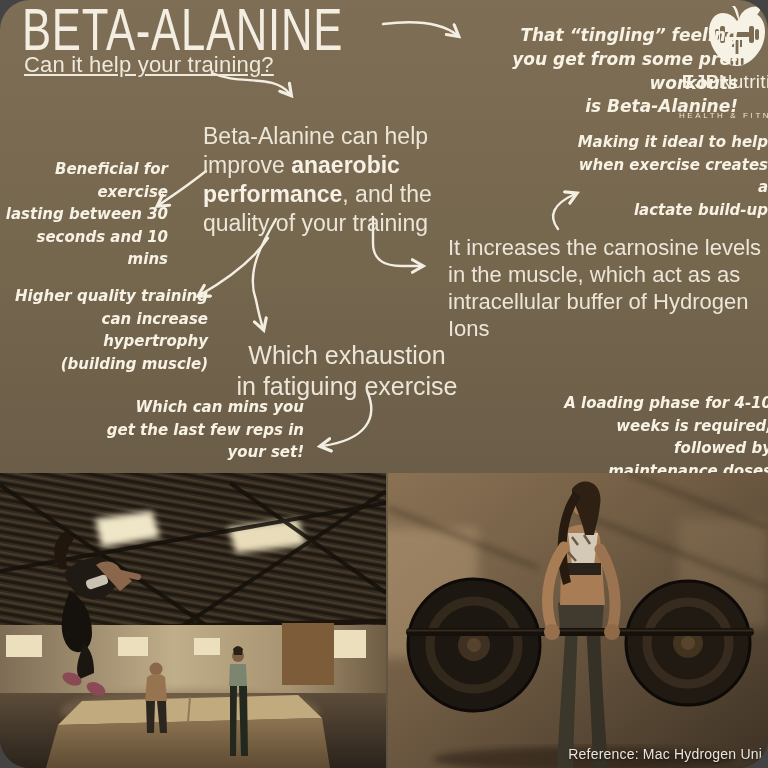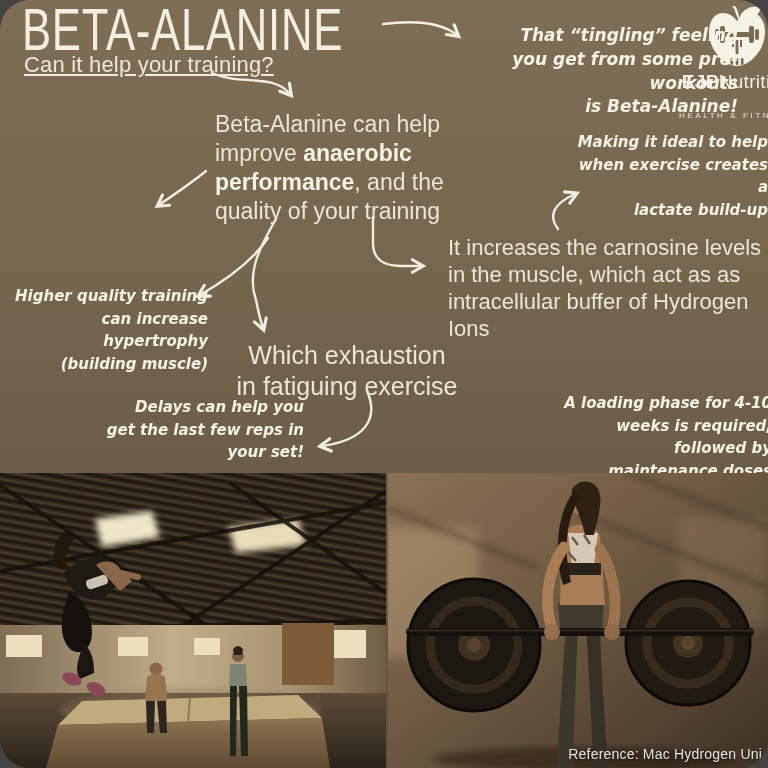--- a/index.html
+++ b/index.html
@@ -10,21 +10,21 @@
     border-radius:30px;
   }
   .abs{position:absolute;}
   .title{
     left:22px;top:0px;
     font-size:59px;font-weight:500;color:#f3eee1;letter-spacing:1px;
     transform:scaleX(.74);transform-origin:left top;white-space:nowrap;line-height:1.05;
   }
   .subtitle{left:24px;top:52px;font-size:22px;color:#efe9db;letter-spacing:.2px;text-decoration:underline;}
   .statement{color:#ece6d8;white-space:pre-line;}
-  .central{left:203px;top:110px;width:264px;font-size:23px;line-height:29px;margin-left:12px;}
+  .central{left:203px;top:122px;width:264px;font-size:23px;line-height:29px;}
   .central b{color:#f6f1e4;}
   .carnosine{left:448px;top:234px;width:322px;font-size:22px;line-height:27px;}
   .delays{left:218px;top:340px;width:258px;font-size:25px;line-height:31px;text-align:center;}
   .note{
     font-family:"DejaVu Sans",sans-serif;font-style:italic;font-weight:bold;
     color:#f7f2e4;font-size:15px;line-height:1.5;text-align:right;white-space:pre-line;
   }
   .note-tingling{left:446px;top:24px;width:292px;font-size:17px;line-height:1.4;}
   .note-beneficial{left:0px;top:158px;width:168px;}
   .note-lactate{left:572px;top:131px;width:196px;}
@@ -89,27 +89,30 @@
         <rect x="35.9" y="52" width="2.6" height="7" rx="1.2"></rect>
       </g>
     </svg>
     <div class="brand"><b>EJP</b><span>Nutrition</span></div>
     <div class="tagline">HEALTH &amp; FITNESS</div>
   </div>
 
   <div class="abs note note-tingling">That “tingling” feeling
 you get from some pre-workouts
 is Beta-Alanine!</div>
+  <div class="abs note note-beneficial">Beneficial for exercise
+lasting between 30
+seconds and 10 mins</div>
   <div class="abs note note-hypertrophy">Higher quality training
 can increase hypertrophy
 (building muscle)</div>
   <div class="abs note note-lactate">Making it ideal to help
 when exercise creates a
 lactate build-up</div>
-  <div class="abs note note-reps">Delays can help you
+  <div class="abs note note-reps">Which can mins you
 get the last few reps in
 your set!</div>
   <div class="abs note note-loading">A loading phase for 4-10
 weeks is required, followed by
 maintenance doses thereafter</div>
 
   <div class="abs statement central"><span>Beta-Alanine can help improve </span><b>anaerobic performance</b><span>, and the quality of your training</span></div>
   <div class="abs statement carnosine">It increases the carnosine levels in the muscle, which act as as intracellular buffer of Hydrogen Ions</div>
   <div class="abs statement delays">Which exhaustion
 in fatiguing exercise</div>

